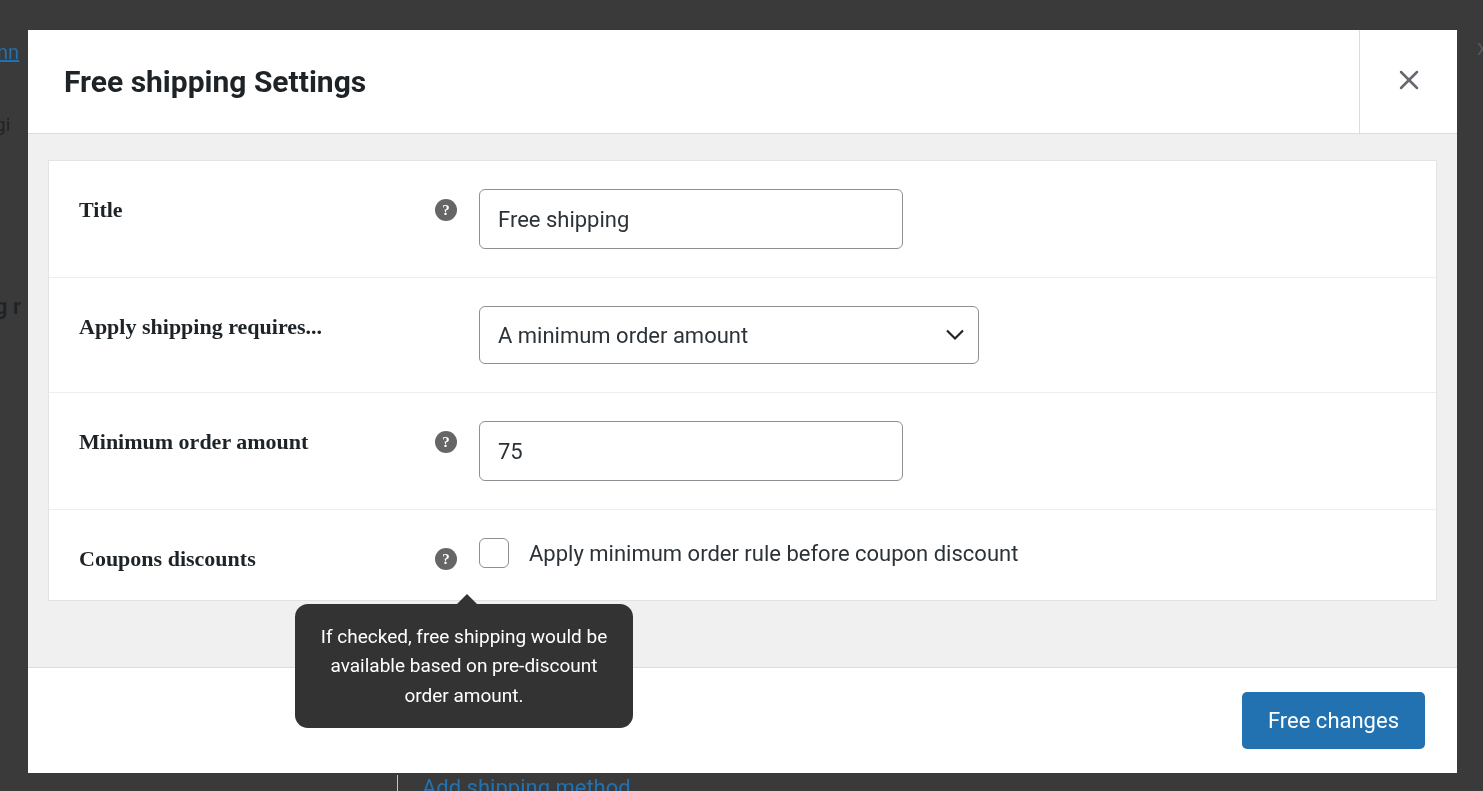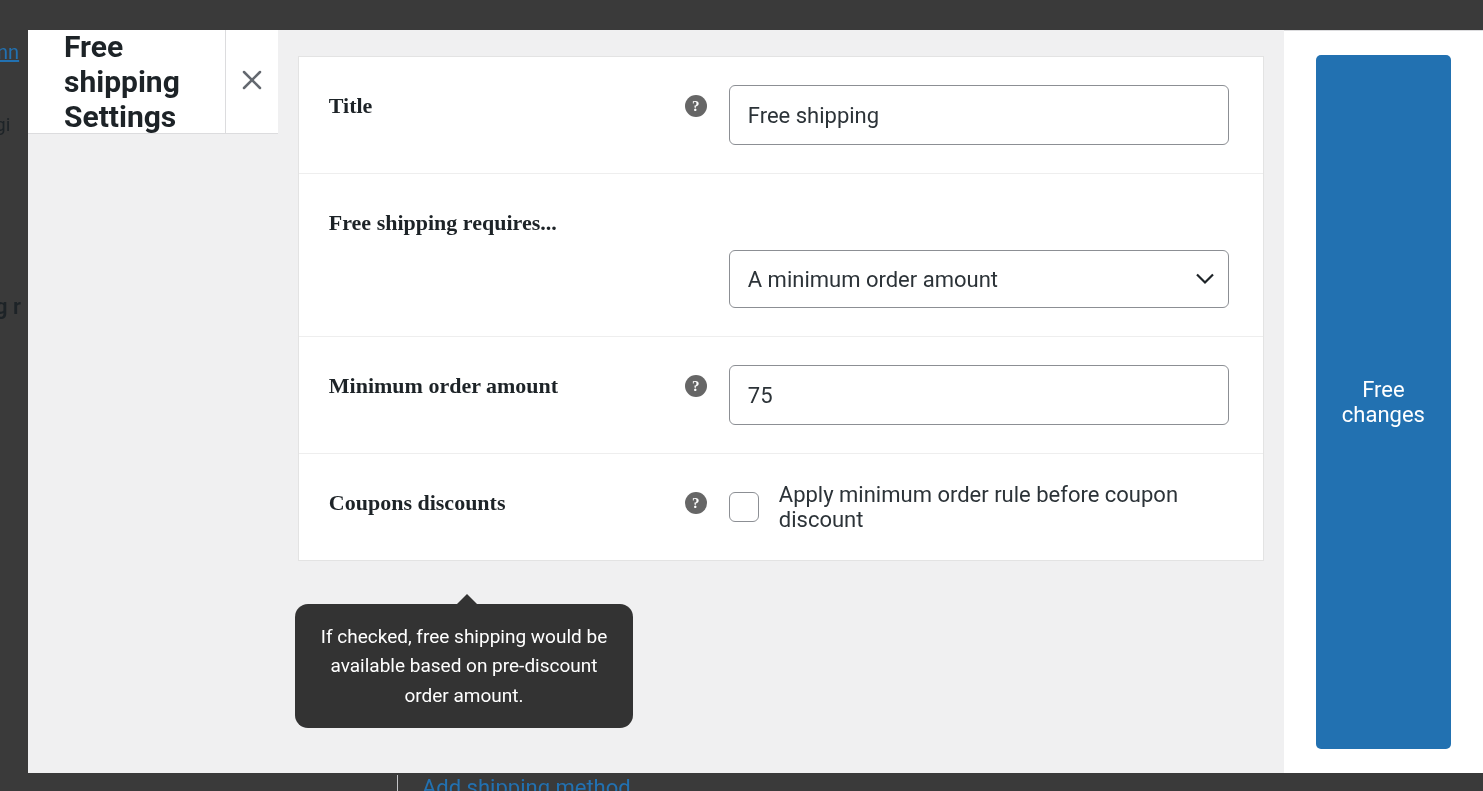--- a/index.html
+++ b/index.html
@@ -55,21 +55,22 @@
       font-size: 22px;
     }
     .modal {
       position: absolute;
       left: 28px;
       top: 30px;
       width: 1429px;
       height: 743px;
       background: #f0f0f1;
       display: flex;
-      flex-direction: row;
+      flex-direction: column;
+      justify-content: flex-end;
     }
     .modal-header {
       background: #fff;
       border-bottom: 1px solid #dcdcde;
       height: 104px;
       display: flex;
       align-items: center;
       justify-content: space-between;
       padding: 0 36px;
     }
@@ -135,34 +136,33 @@
       font-weight: bold;
       cursor: help;
       margin-left: 10px;
       flex-shrink: 0;
     }
     .form-input-col {
       flex: 1;
       padding-left: 22px;
     }
     .text-input {
-      width: 500px;
+      width: 424px;
       height: 60px;
       border: 1px solid #8c8f94;
       border-radius: 6px;
       padding: 0 18px;
       font-size: 22px;
       color: #2c3338;
       font-family: inherit;
       background: #fff;
     }
     .select-wrapper {
       position: relative;
       width: 504px;
-      margin-top: 48px;
     }
     .select-input {
       width: 500px;
       height: 58px;
       border: 1px solid #8c8f94;
       border-radius: 6px;
       padding: 0 48px 0 18px;
       font-size: 22px;
       color: #2c3338;
       font-family: inherit;
@@ -269,21 +269,21 @@
           <label class="form-label">Title</label>
           <span class="help-icon">?</span>
         </div>
         <div class="form-input-col">
           <input type="text" class="text-input" value="Free shipping" style="">
         </div>
       </div>
 
       <div class="form-row">
         <div class="form-label-col">
-          <label class="form-label">Free shipping requires...</label>
+          <label class="form-label">Apply shipping requires...</label>
         </div>
         <div class="form-input-col">
           <div class="select-wrapper">
             <select class="select-input">
               <option>A minimum order amount</option>
             </select>
             <span class="select-chevron">
               <svg width="20" height="12" viewBox="0 0 20 12" fill="none" stroke="currentColor" stroke-width="2.2">
                 <polyline points="2,2 10,10 18,2"></polyline>
               </svg>

